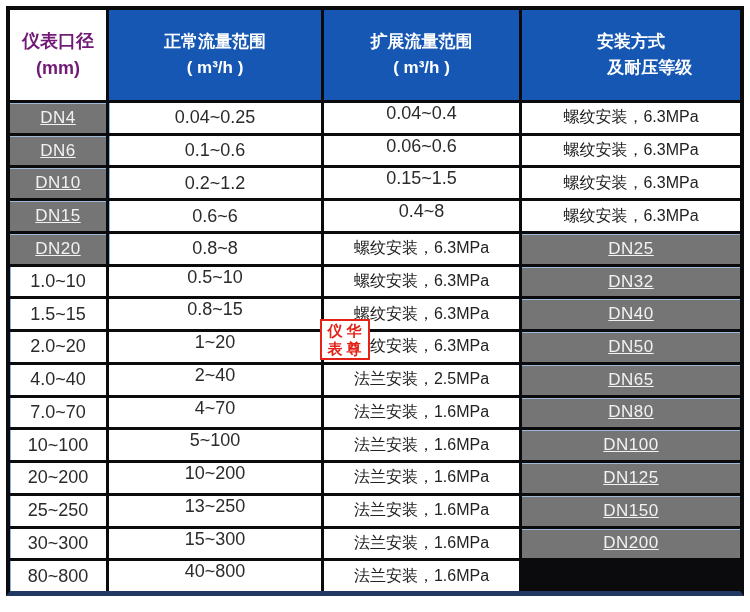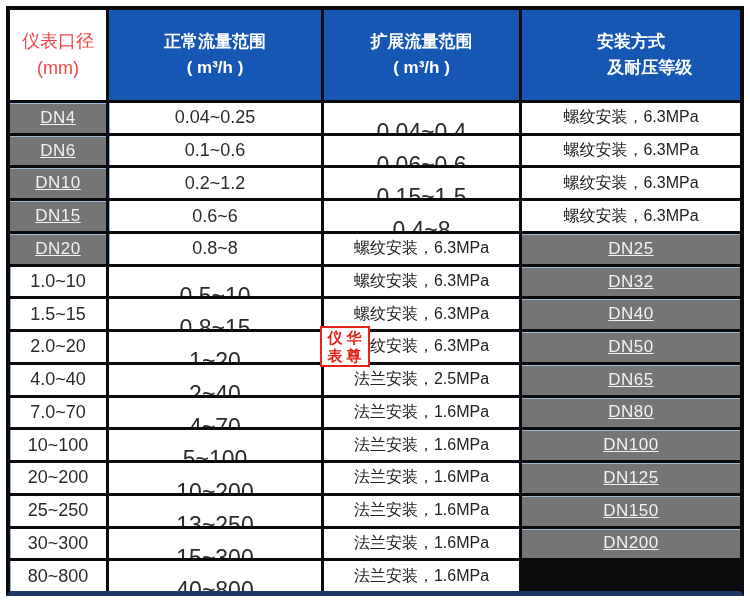--- a/index.html
+++ b/index.html
@@ -16,41 +16,41 @@
     background:#0b0b0d;
     border:4px solid #0b0b0d;
     border-bottom:5px solid #1f3864;
   }
   .cell {
     display:flex; flex-direction:column; align-items:center; justify-content:center;
     background:#ffffff; overflow:hidden;
   }
   
   .hdr { font-weight:bold; line-height:1.55; }
-  .hdr-white { background:#ffffff; color:#ef4444; font-size:18px; font-weight:400; line-height:1.5; }
+  .hdr-white { background:#ffffff; color:#701a75; font-size:18px; font-weight:700; line-height:1.5; }
   .hdr-blue  { background:#1557b2; color:#ffffff; font-size:17px; }
   .hdr-blue .u { font-weight:bold; }
   .hdr-indent { text-indent:2.2em; }
   
   .c1 {
     background:#757575; color:#f2f2f2; font-size:17px; letter-spacing:0.5px;
     box-shadow: inset 0 1px 0 #9db8d8;
     text-decoration: underline;
   }
   .c2 {
     color:#2b2b2b; font-size:18px;
     box-shadow: inset 1px 0 0 #8db3e2;
   }
   .c3 {
-    color:#2b2b2b; font-size:23px;
-    justify-content:flex-start; padding-top:16px;
+    color:#2b2b2b; font-size:18px;
+    justify-content:flex-start; padding-top:0;
   }
   .c4 { color:#222222; font-size:16px;text-align:right; }
   .watermark {
-    position:absolute; left:320px; top:326px; width:50px; height:41px;
+    position:absolute; left:320px; top:319px; width:50px; height:41px;
     background:#ffffff; border:2px solid #e32219; box-sizing:border-box;
     color:#e32219; font-weight:bold; font-size:15px; line-height:18px;
     letter-spacing:4px; text-align:center; padding-left:3px;
     z-index:5; display:flex; flex-direction:column; justify-content:center;
   }
 </style>
 </head>
 <body>
 
 <div class="page">

